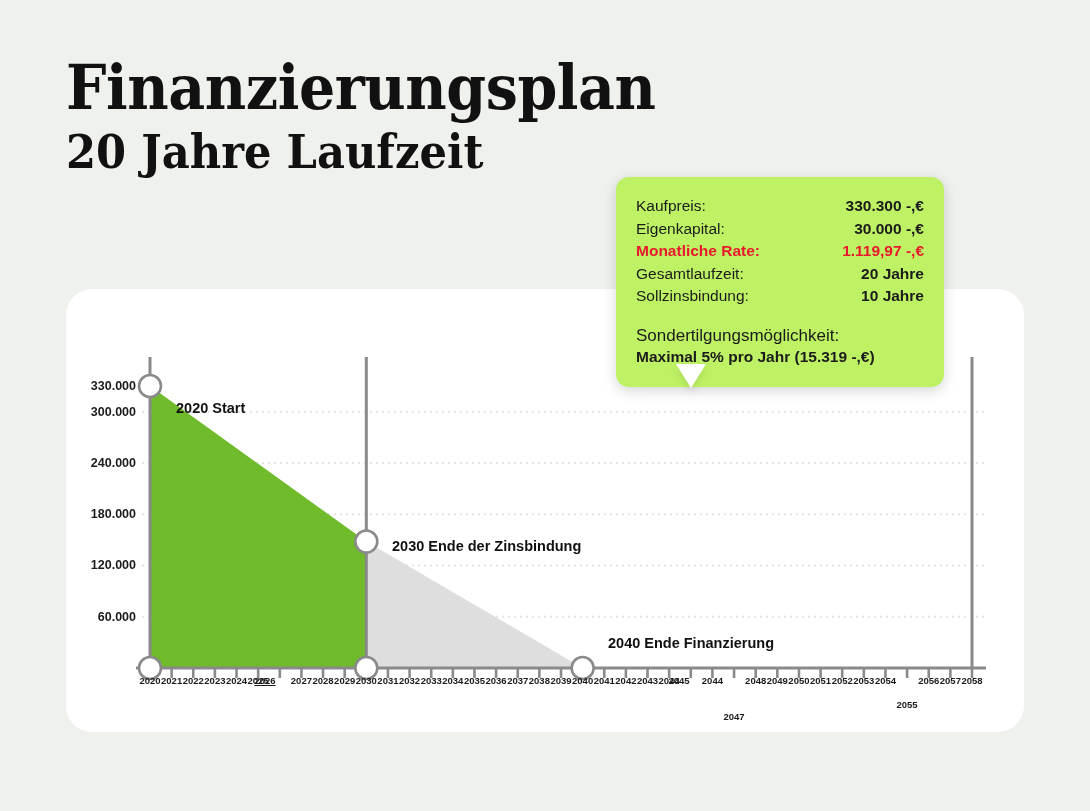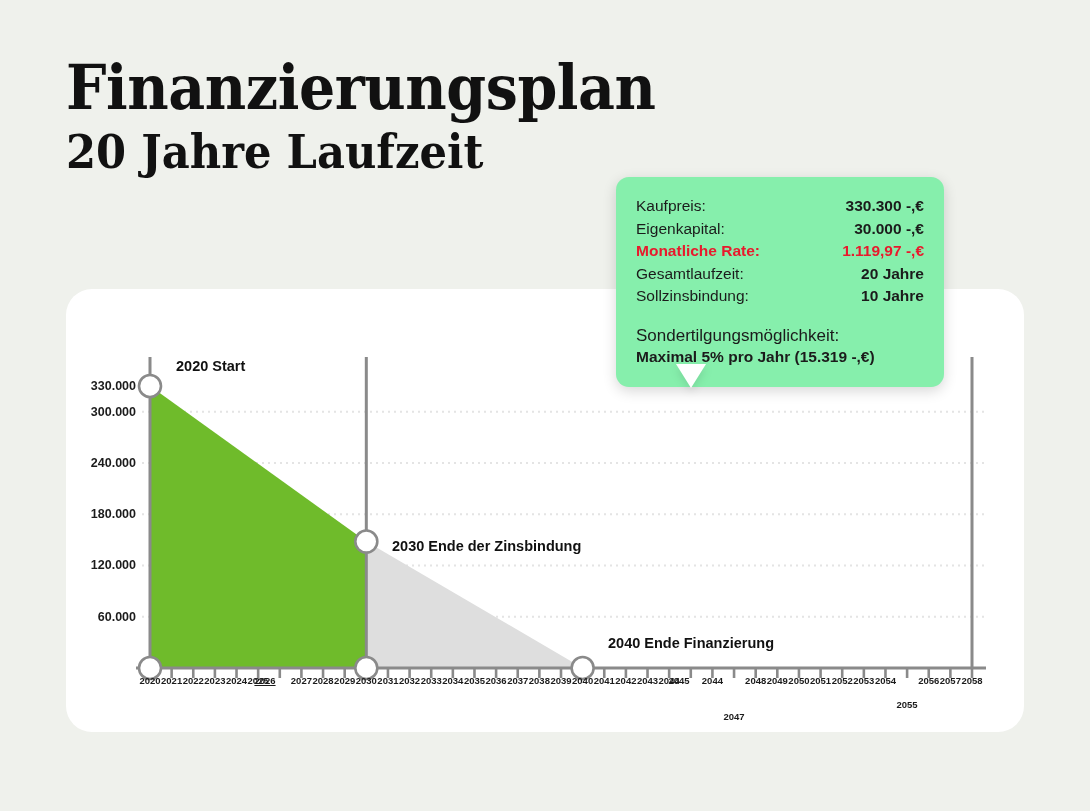--- a/index.html
+++ b/index.html
@@ -42,21 +42,21 @@
     transform-origin: left center;
     white-space: nowrap;
   }
 
   
   #info-card {
     position: absolute;
     left: 616px;
     top: 177px;
     width: 328px;
-    background: #86efac;
+    background: #bef264;
     border-radius: 13px;
     padding: 18px 20px 20px 20px;
     box-shadow: 0 4px 14px rgba(0,0,0,0.16);
     z-index: 30;
   }
   #info-tail {
     position: absolute;
     left: 676px;
     top: 364px;
     width: 0; height: 0;
@@ -155,21 +155,21 @@
 
   
   .annot {
     position: absolute;
     font-size: 14.5px;
     font-weight: bold;
     color: #111111;
     white-space: nowrap;
     z-index: 22;
   }
-  #annot-start { left: 176px; top: 358px; }
+  #annot-start { left: 176px; top: 400px; }
   #annot-zins  { left: 392px; top: 538px; }
   #annot-ende  { left: 608px; top: 635px; }
 </style>
 </head>
 <body>
 
 <div id="heading">
   <div id="title-main">Finanzierungsplan</div>
   <div id="title-sub">20 Jahre Laufzeit</div>
 </div>

